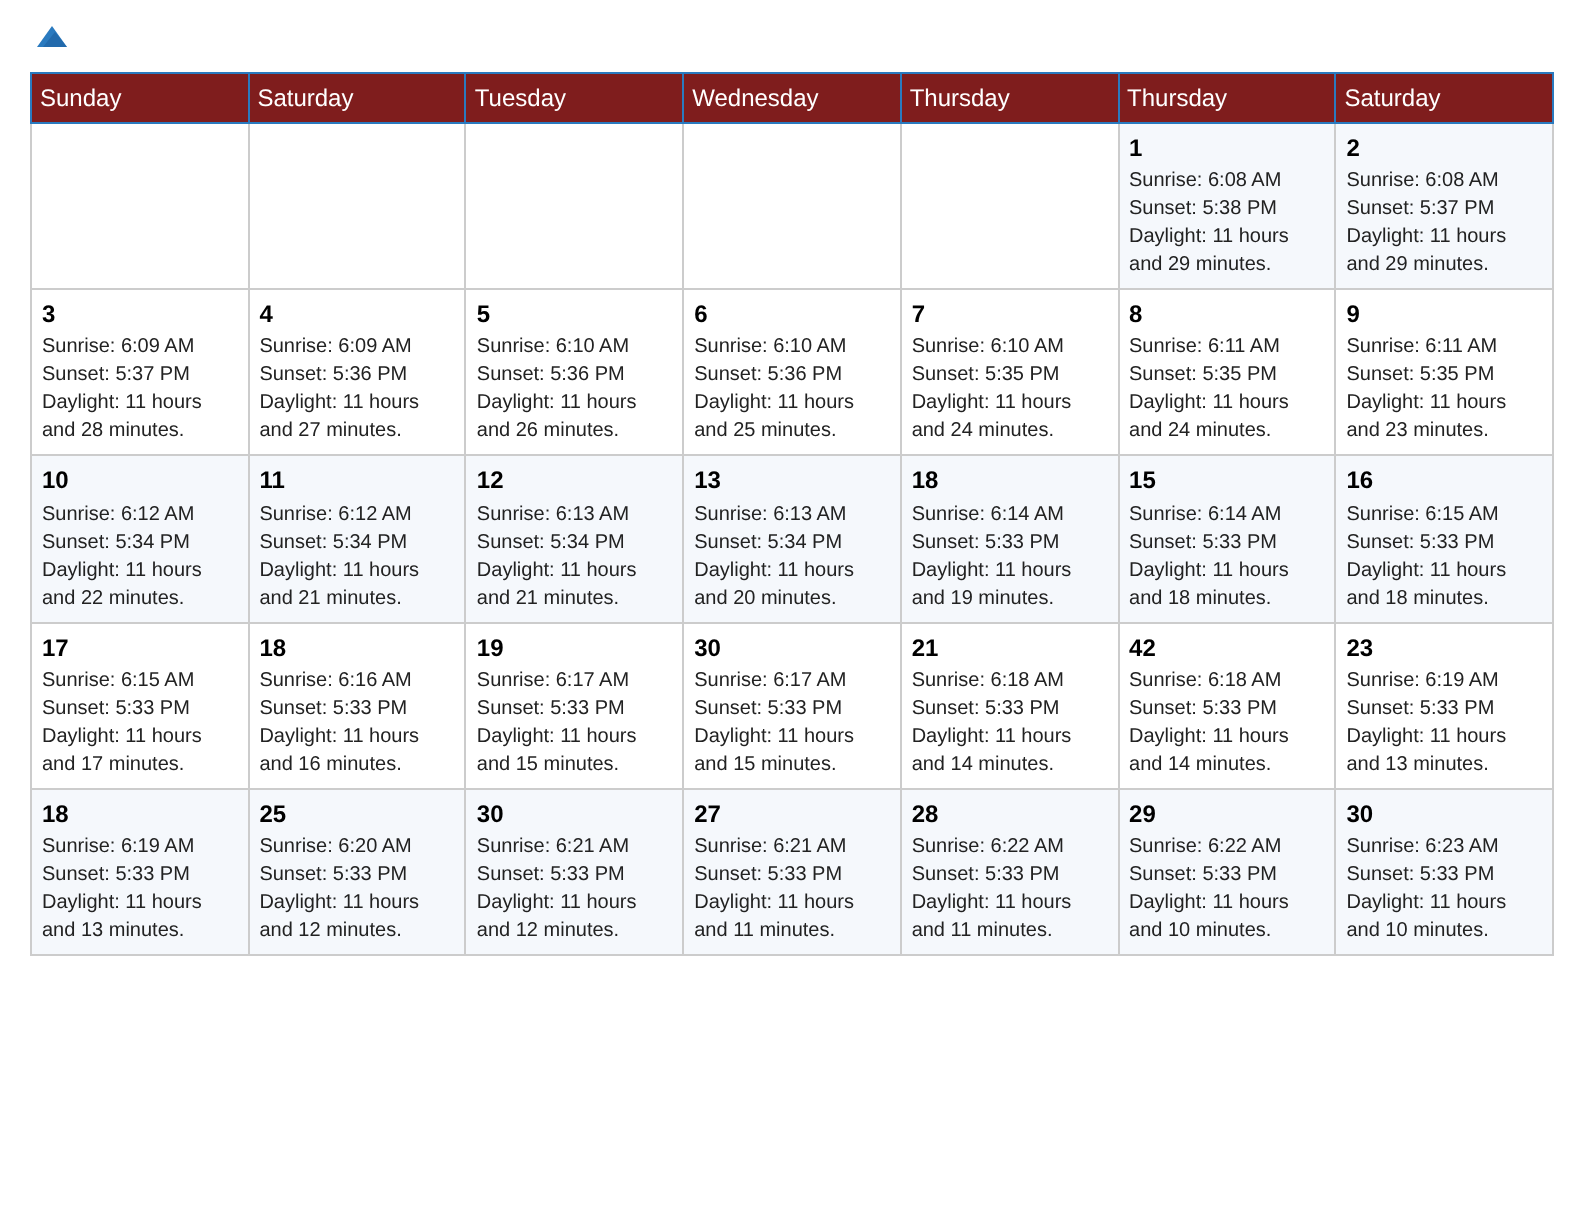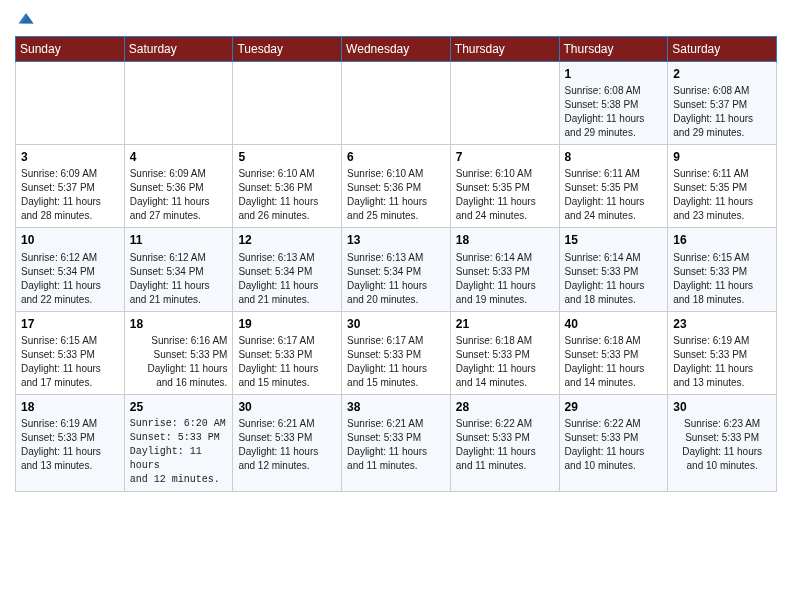--- a/index.html
+++ b/index.html
@@ -254,21 +254,21 @@
         <tr>
           <td>
             <span class="day-num">17</span>
             <div class="day-info" style="white-space: pre-line;">Sunrise: 6:15 AM
 Sunset: 5:33 PM
 Daylight: 11 hours
 and 17 minutes.</div>
           </td>
           <td>
             <span class="day-num">18</span>
-            <div class="day-info" style="white-space: pre-line; text-align: right;">Sunrise: 6:16 AM
+            <div class="day-info" style="white-space: pre-line;">Sunrise: 6:16 AM
 Sunset: 5:33 PM
 Daylight: 11 hours
 and 16 minutes.</div>
           </td>
           <td>
             <span class="day-num">19</span>
             <div class="day-info" style="white-space: pre-line;">Sunrise: 6:17 AM
 Sunset: 5:33 PM
 Daylight: 11 hours
 and 15 minutes.</div>
@@ -281,21 +281,21 @@
 and 15 minutes.</div>
           </td>
           <td>
             <span class="day-num">21</span>
             <div class="day-info" style="white-space: pre-line;">Sunrise: 6:18 AM
 Sunset: 5:33 PM
 Daylight: 11 hours
 and 14 minutes.</div>
           </td>
           <td>
-            <span class="day-num">40</span>
+            <span class="day-num">42</span>
             <div class="day-info" style="white-space: pre-line;">Sunrise: 6:18 AM
 Sunset: 5:33 PM
 Daylight: 11 hours
 and 14 minutes.</div>
           </td>
           <td>
             <span class="day-num">23</span>
             <div class="day-info" style="white-space: pre-line;">Sunrise: 6:19 AM
 Sunset: 5:33 PM
 Daylight: 11 hours
@@ -305,34 +305,34 @@
         <tr>
           <td>
             <span class="day-num">18</span>
             <div class="day-info" style="white-space: pre-line;">Sunrise: 6:19 AM
 Sunset: 5:33 PM
 Daylight: 11 hours
 and 13 minutes.</div>
           </td>
           <td>
             <span class="day-num">25</span>
-            <div class="day-info" style="white-space: pre-line; font-family: Liberation Mono, monospace;">Sunrise: 6:20 AM
+            <div class="day-info" style="white-space: pre-line;">Sunrise: 6:20 AM
 Sunset: 5:33 PM
 Daylight: 11 hours
 and 12 minutes.</div>
           </td>
           <td>
             <span class="day-num">30</span>
             <div class="day-info" style="white-space: pre-line;">Sunrise: 6:21 AM
 Sunset: 5:33 PM
 Daylight: 11 hours
 and 12 minutes.</div>
           </td>
           <td>
-            <span class="day-num">38</span>
+            <span class="day-num">27</span>
             <div class="day-info" style="white-space: pre-line;">Sunrise: 6:21 AM
 Sunset: 5:33 PM
 Daylight: 11 hours
 and 11 minutes.</div>
           </td>
           <td>
             <span class="day-num">28</span>
             <div class="day-info" style="white-space: pre-line;">Sunrise: 6:22 AM
 Sunset: 5:33 PM
 Daylight: 11 hours
@@ -340,21 +340,21 @@
           </td>
           <td>
             <span class="day-num">29</span>
             <div class="day-info" style="white-space: pre-line;">Sunrise: 6:22 AM
 Sunset: 5:33 PM
 Daylight: 11 hours
 and 10 minutes.</div>
           </td>
           <td>
             <span class="day-num">30</span>
-            <div class="day-info" style="white-space: pre-line; text-align: center;">Sunrise: 6:23 AM
+            <div class="day-info" style="white-space: pre-line;">Sunrise: 6:23 AM
 Sunset: 5:33 PM
 Daylight: 11 hours
 and 10 minutes.</div>
           </td>
         </tr>
       </tbody>
   </table>
 </div>
 
 </body></html>

